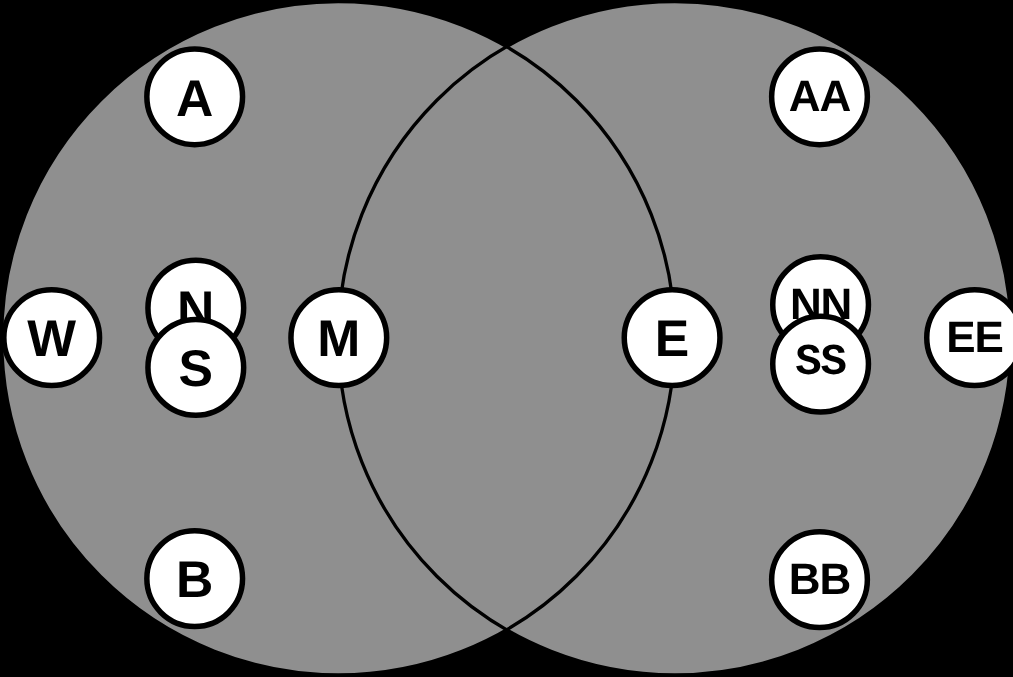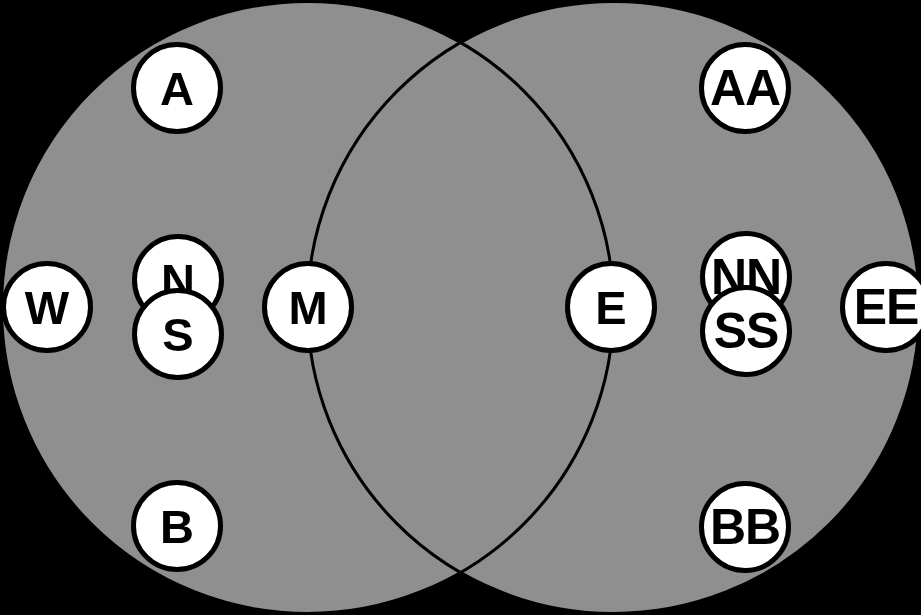--- a/index.html
+++ b/index.html
@@ -39,21 +39,21 @@
     justify-content: center;
   }
   .node-label {
     color: var(--label-color);
     font-weight: bold;
     font-size: 47px;
     line-height: 1;
     user-select: none;
   }
   .node--double .node-label {
-    font-size: 50px;
+    font-size: 40px;
     letter-spacing: -1px;
   }
 </style>
 </head>
 <body>
 
 <div class="stage">
 
   <svg class="venn-svg" viewBox="0 0 921 615" aria-hidden="true">
 
@@ -81,21 +81,21 @@
   <div class="node" style="left:131px; top:480px;">
     <span class="node-label">B</span>
   </div>
 
   <div class="node node--double" style="left:699px; top:42px;">
     <span class="node-label">AA</span>
   </div>
   <div class="node node--double" style="left:700px; top:231px;text-align:right;">
     <span class="node-label">NN</span>
   </div>
-  <div class="node node--double" style="left:700px; top:285px;">
+  <div class="node node--double" style="left:700px; top:285px;font-family:Liberation Mono, monospace;">
     <span class="node-label">SS</span>
   </div>
   <div class="node" style="left:565px; top:261px;">
     <span class="node-label">E</span>
   </div>
   <div class="node node--double" style="left:840px; top:261px;">
     <span class="node-label">EE</span>
   </div>
   <div class="node node--double" style="left:699px; top:481px;">
     <span class="node-label">BB</span>

